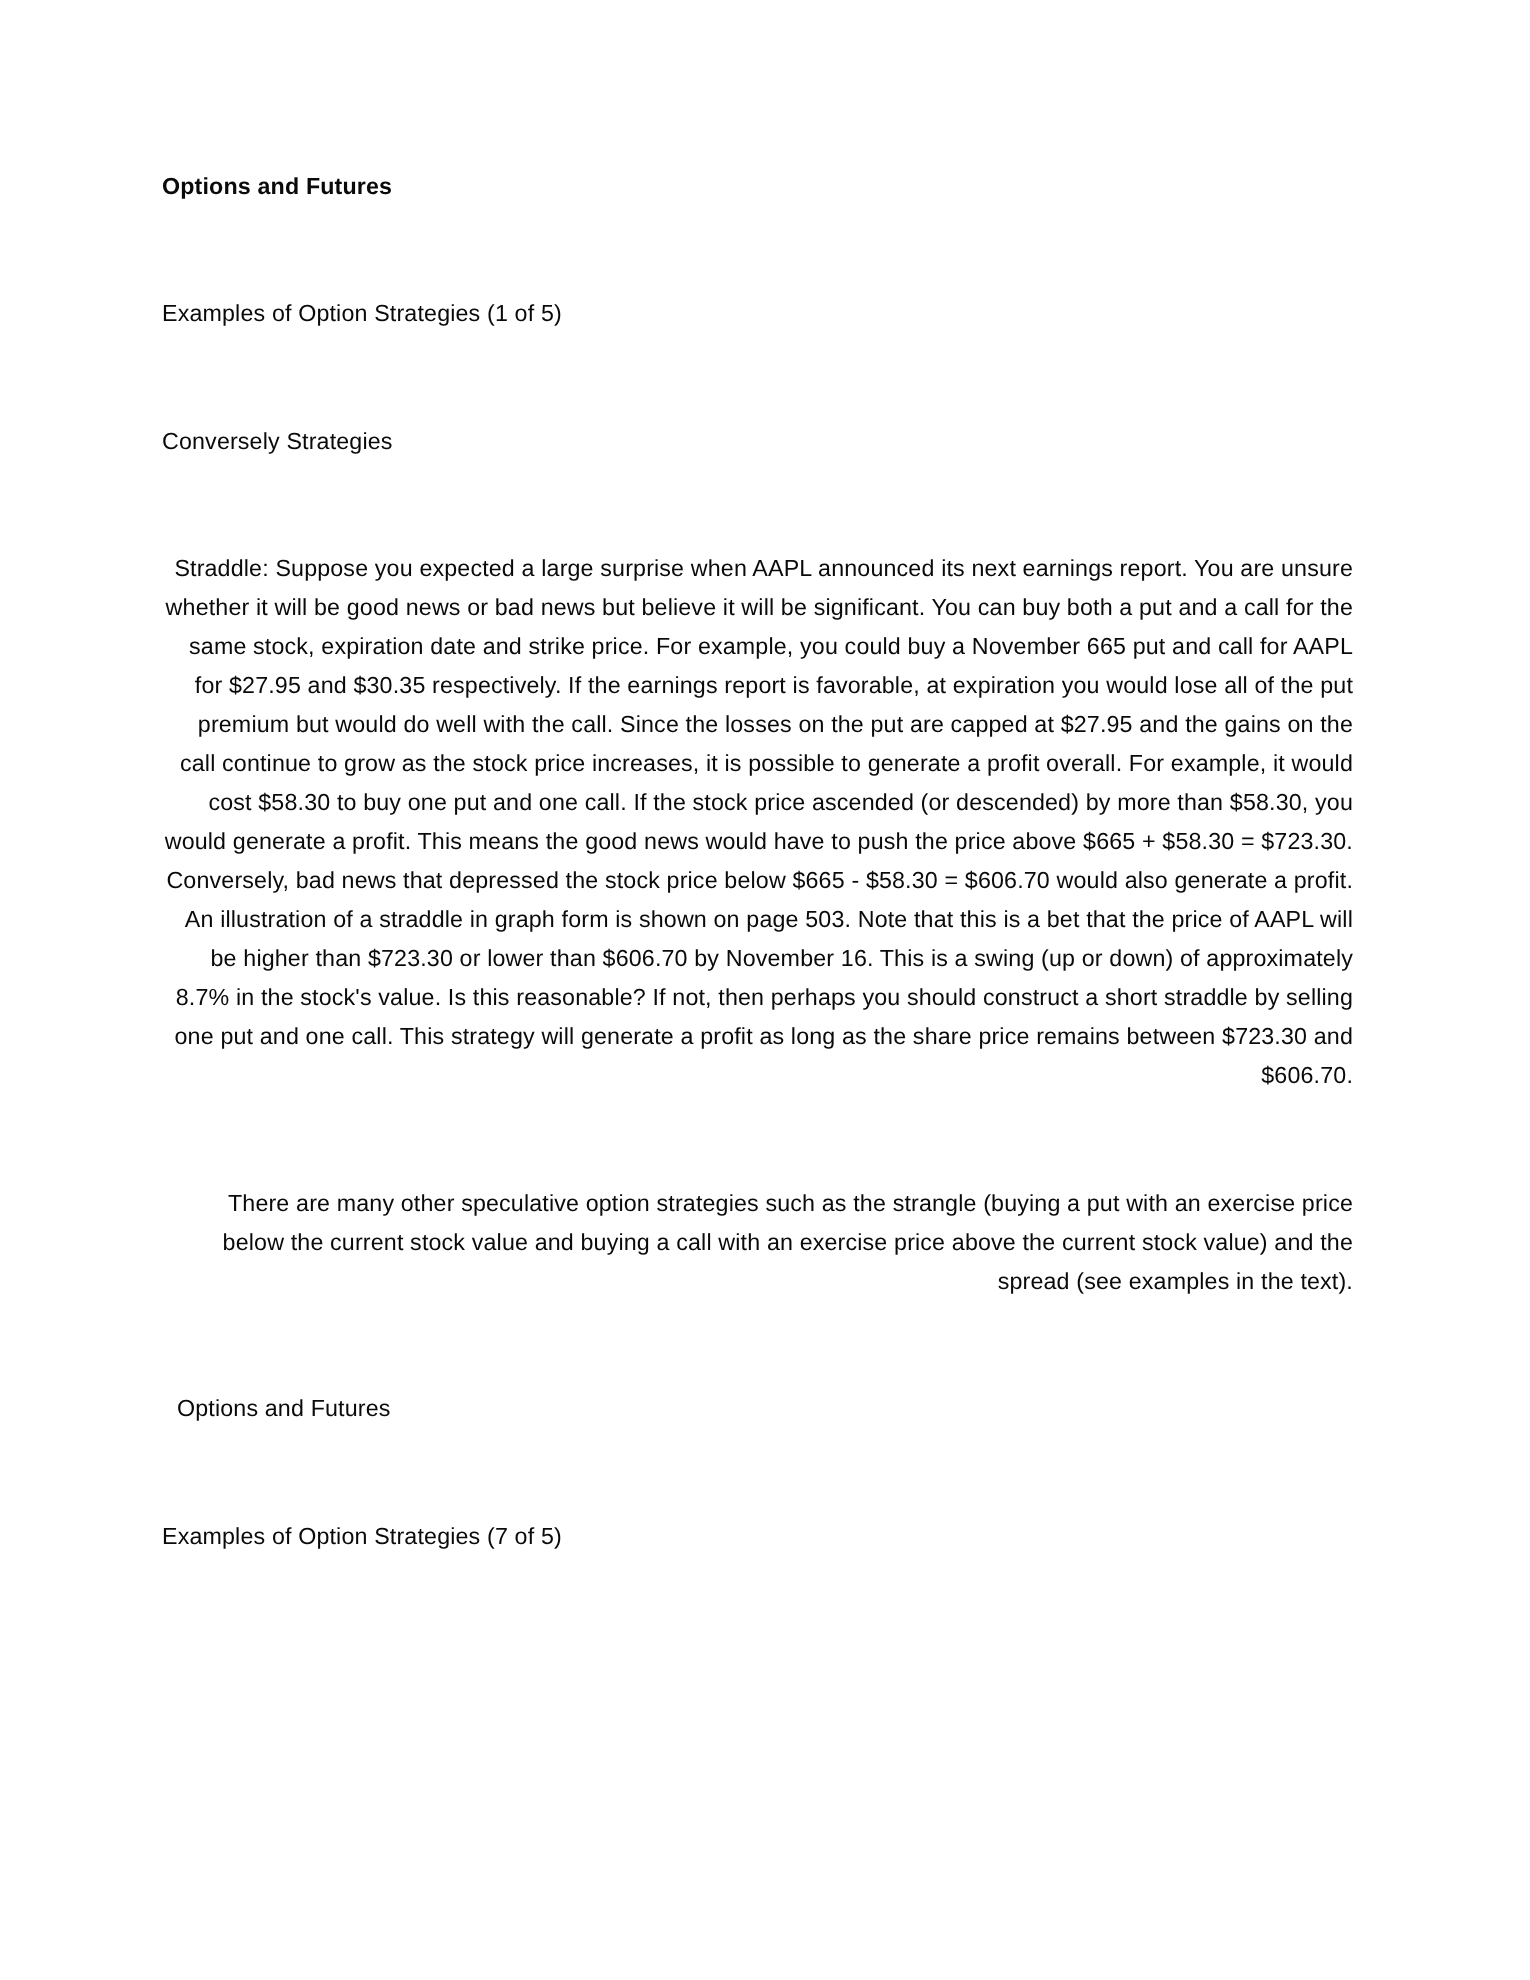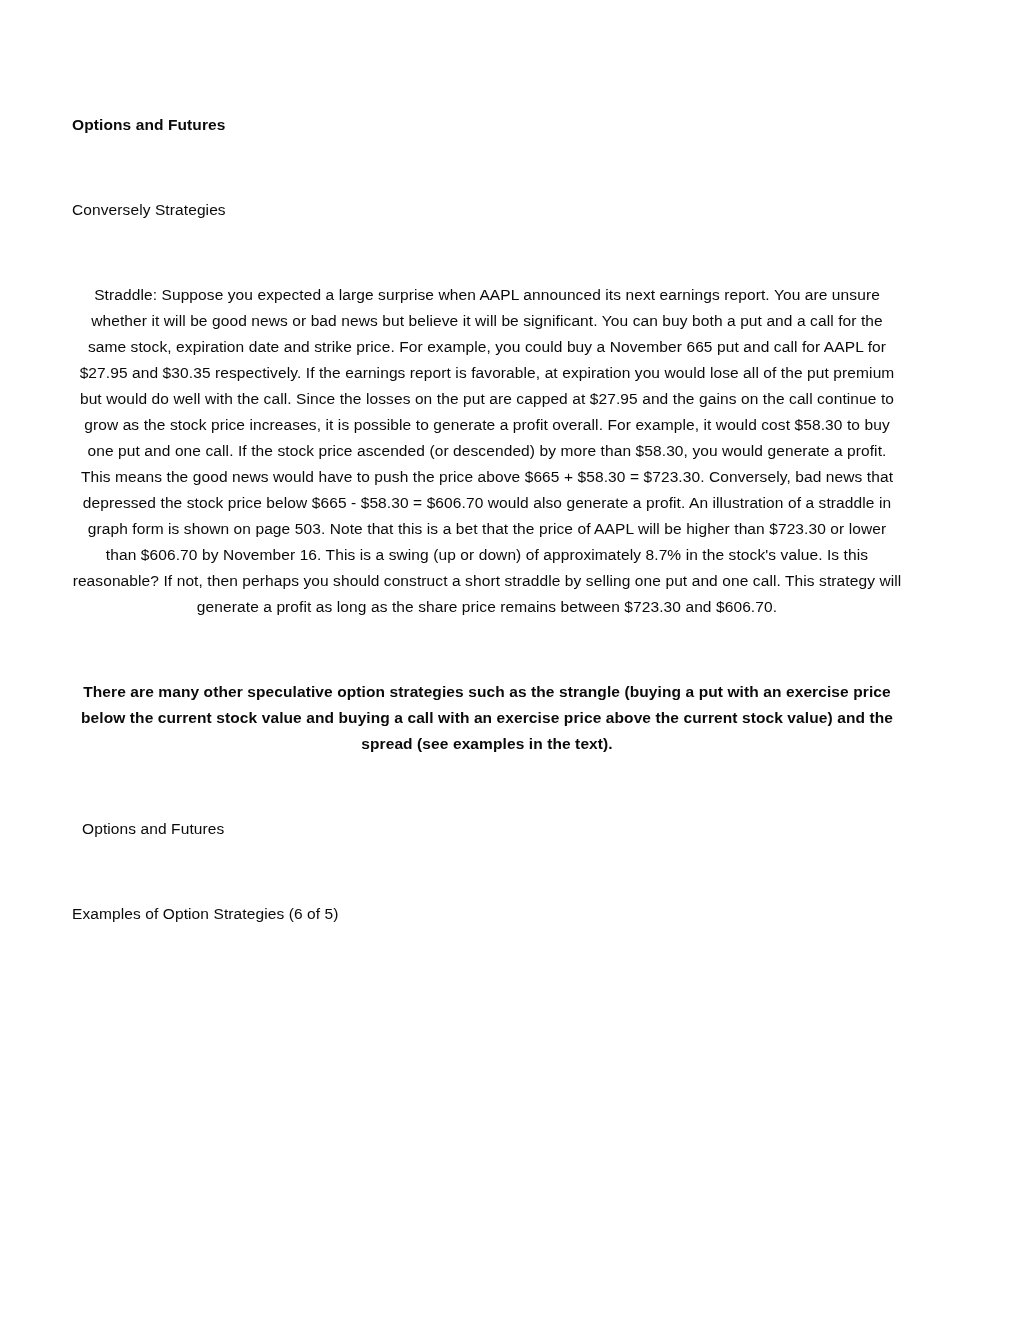--- a/index.html
+++ b/index.html
@@ -11,54 +11,54 @@
     width: 1020px;
     height: 1320px;
     font-family: "Liberation Sans", sans-serif;
     color: #0a0a0a;
     overflow: hidden;
   }
   .page {
     box-sizing: border-box;
     width: 1020px;
     height: 1320px;
-    padding: 112px 118px 0 72px;
+    padding: 112px 118px 0 108px;
   }
   .page p {
     margin: 0 0 59px 0;
     font-size: 15.5px;
     line-height: 26px;
     letter-spacing: 0.1px;
   }
   .doc-title {
     font-weight: bold;
   }
   .para {
-    text-align: center;
+    text-align: right;
   }
   .gap-large {
     margin-top: 101px; 
-    font-weight: bold;
   }
   .indent-slight {
     padding-left: 10px;
   }
 </style>
 </head>
 <body>
 
 <div class="page">
 
   <p class="doc-title">Options and Futures</p>
 
+  <p>Examples of Option Strategies (1 of 5)</p>
 
   <p>Conversely Strategies</p>
 
   <p class="para">Straddle: Suppose you expected a large surprise when AAPL announced its next earnings report. You are unsure whether it will be good news or bad news but believe it will be significant. You can buy both a put and a call for the same stock, expiration date and strike price. For example, you could buy a November 665 put and call for AAPL for $27.95 and $30.35 respectively. If the earnings report is favorable, at expiration you would lose all of the put premium but would do well with the call. Since the losses on the put are capped at $27.95 and the gains on the call continue to grow as the stock price increases, it is possible to generate a profit overall. For example, it would cost $58.30 to buy one put and one call. If the stock price ascended (or descended) by more than $58.30, you would generate a profit. This means the good news would have to push the price above $665 + $58.30 = $723.30. Conversely, bad news that depressed the stock price below $665 - $58.30 = $606.70 would also generate a profit. An illustration of a straddle in graph form is shown on page 503. Note that this is a bet that the price of AAPL will be higher than $723.30 or lower than $606.70 by November 16. This is a swing (up or down) of approximately 8.7% in the stock's value. Is this reasonable? If not, then perhaps you should construct a short straddle by selling one put and one call. This strategy will generate a profit as long as the share price remains between $723.30 and $606.70.</p>
 
   <p class="para gap-large">There are many other speculative option strategies such as the strangle (buying a put with an exercise price below the current stock value and buying a call with an exercise price above the current stock value) and the spread (see examples in the text).</p>
 
   <p class="indent-slight">Options and Futures</p>
 
-  <p>Examples of Option Strategies (6 of 5)</p>
+  <p>Examples of Option Strategies (7 of 5)</p>
 
 
 </div>
 
 </body></html>

